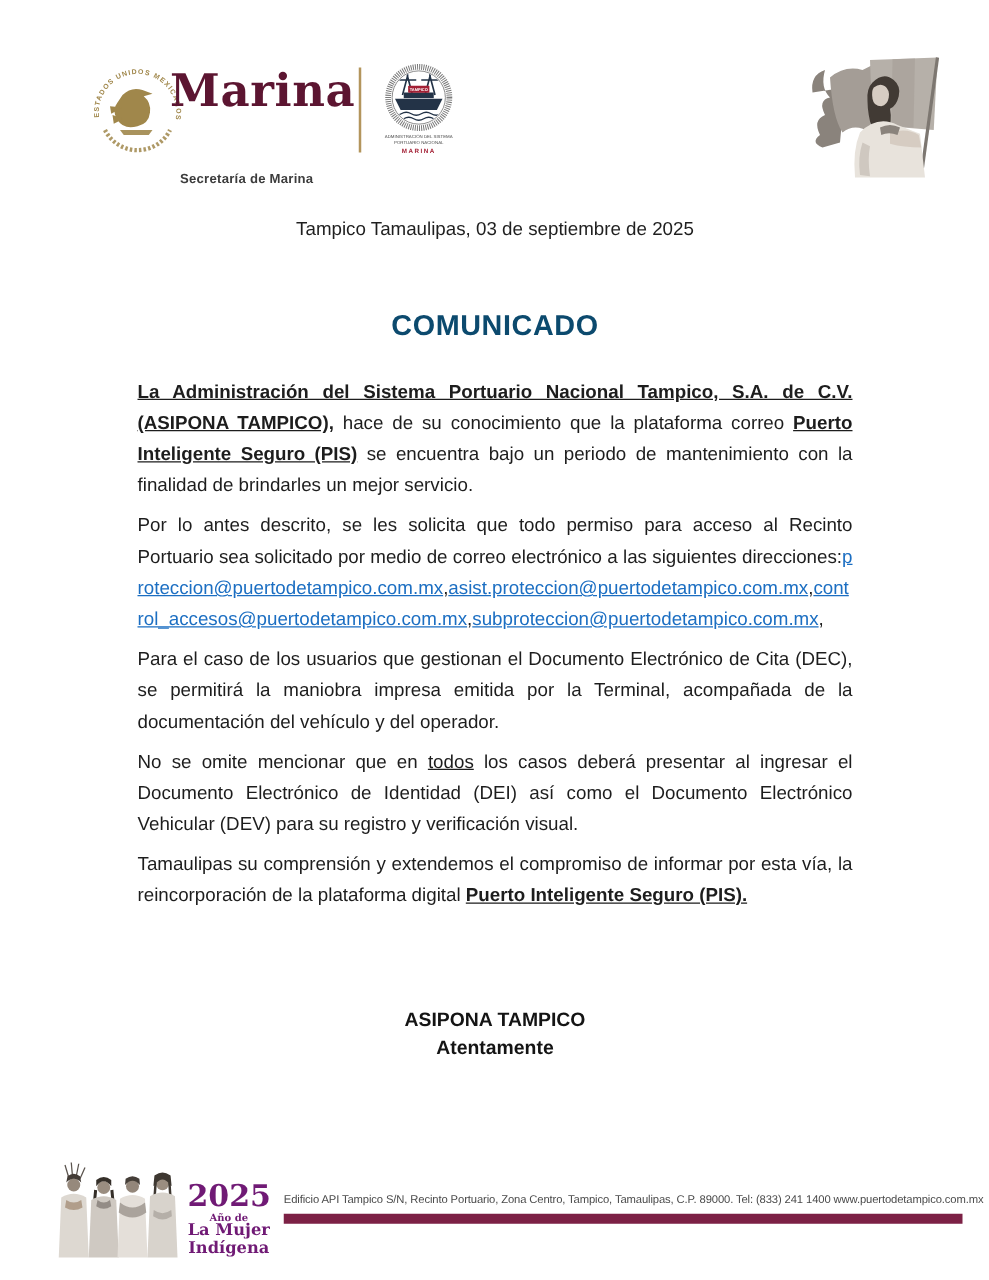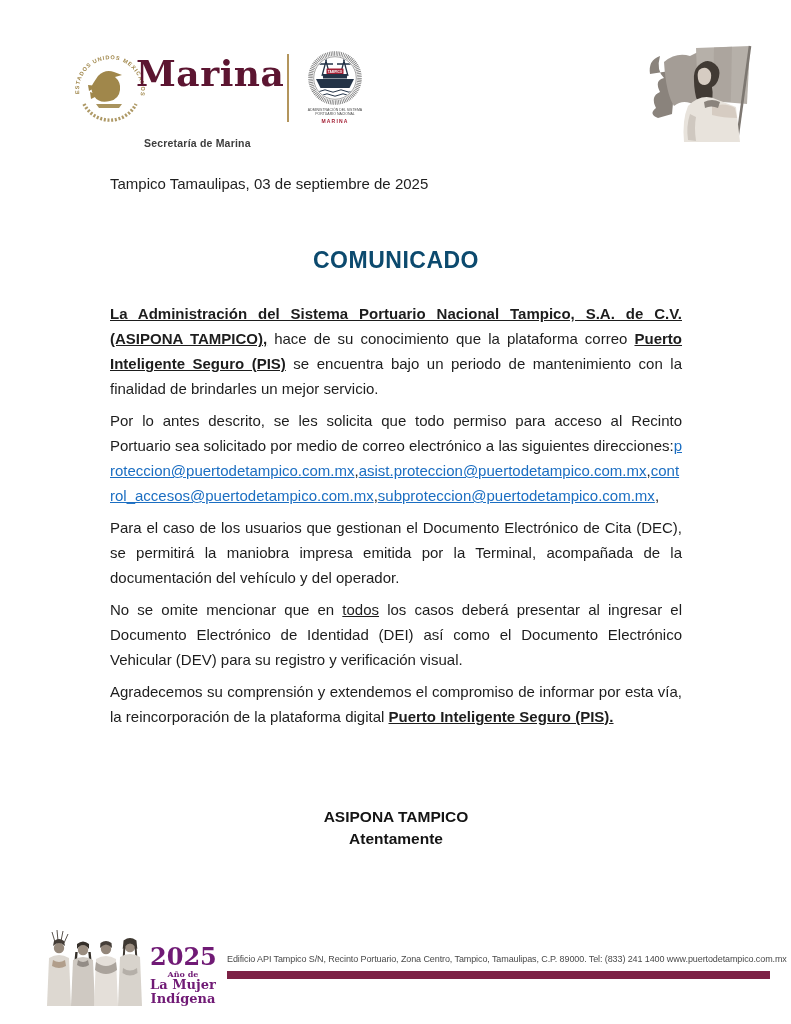--- a/index.html
+++ b/index.html
@@ -12,21 +12,21 @@
   
   .eagle-emblem{left:60px;top:52px;width:100px;height:74px;}
   .wordmark{left:136px;top:54px;font-family:"DejaVu Serif",serif;font-weight:bold;
     font-size:36px;line-height:38px;color:#5c1531;letter-spacing:0.5px;}
   .wordmark-sub{left:144px;top:97px;font-size:10.5px;font-weight:bold;color:#3d3d3d;letter-spacing:0.2px;margin-top:40px;}
   .header-divider{left:287px;top:54px;width:2px;height:68px;background:#b3955c;}
   .asipona-seal{left:303px;top:50px;width:64px;height:78px;}
   .woman-flag{left:646px;top:44px;width:116px;height:100px;}
 
   
-  .date-line{left:110px;top:175px;width:572px;text-align:left;font-size:15px;color:#1f1f1f;}
+  .date-line{left:110px;top:175px;width:572px;text-align:center;font-size:15px;color:#1f1f1f;}
   .doc-title{left:110px;top:247px;width:572px;text-align:center;font-size:23px;
     font-weight:bold;color:#0c4a6e;letter-spacing:0.5px;}
   .body-col{left:110px;top:301px;width:572px;}
   .body-col p{margin:0 0 7px 0;font-size:15px;line-height:25px;text-align:justify;color:#1d1d1d;}
   .b{font-weight:bold;text-decoration:underline;}
   .bu{font-weight:normal;text-decoration:underline;margin-top:15px;}
   a.email{color:#1b6ec2;text-decoration:underline;word-break:break-all;cursor:pointer;}
   .closing{left:110px;top:806px;width:572px;text-align:center;font-weight:bold;
     font-size:15.5px;line-height:22px;color:#141414;}
 
@@ -109,21 +109,21 @@
 
 <div class="abs body-col">
   <p><span class="b">La Administración del Sistema Portuario Nacional Tampico, S.A. de C.V. (ASIPONA TAMPICO),</span><span> hace de su conocimiento que la plataforma correo </span><span class="b">Puerto Inteligente Seguro (PIS)</span><span> se encuentra bajo un periodo de mantenimiento con la finalidad de brindarles un mejor servicio.</span></p>
 
   <p><span>Por lo antes descrito, se les solicita que todo permiso para acceso al Recinto Portuario sea solicitado por medio de correo electrónico a las siguientes direcciones:</span><a class="email">proteccion@puertodetampico.com.mx</a><span>,</span><a class="email">asist.proteccion@puertodetampico.com.mx</a><span>,</span><a class="email">control_accesos@puertodetampico.com.mx</a><span>,</span><a class="email">subproteccion@puertodetampico.com.mx</a><span>,</span></p>
 
   <p>Para el caso de los usuarios que gestionan el Documento Electrónico de Cita (DEC), se permitirá la maniobra impresa emitida por la Terminal, acompañada de la documentación del vehículo y del operador.</p>
 
   <p><span>No se omite mencionar que en </span><span class="bu">todos</span><span> los casos deberá presentar al ingresar el Documento Electrónico de Identidad (DEI) así como el Documento Electrónico Vehicular (DEV) para su registro y verificación visual.</span></p>
 
-  <p><span>Agradecemos su comprensión y extendemos el compromiso de informar por esta vía, la reincorporación de la plataforma digital </span><span class="b">Puerto Inteligente Seguro (PIS).</span></p>
+  <p><span>Tamaulipas su comprensión y extendemos el compromiso de informar por esta vía, la reincorporación de la plataforma digital </span><span class="b">Puerto Inteligente Seguro (PIS).</span></p>
 </div>
 
 <div class="abs closing">
   <div>ASIPONA TAMPICO</div>
   <div>Atentamente</div>
 </div>
 
 <svg class="abs footer-women" viewBox="0 0 102 80">
   <g stroke="#5a534d" stroke-width="1">
     <line x1="10" y1="14" x2="7" y2="4"></line>

